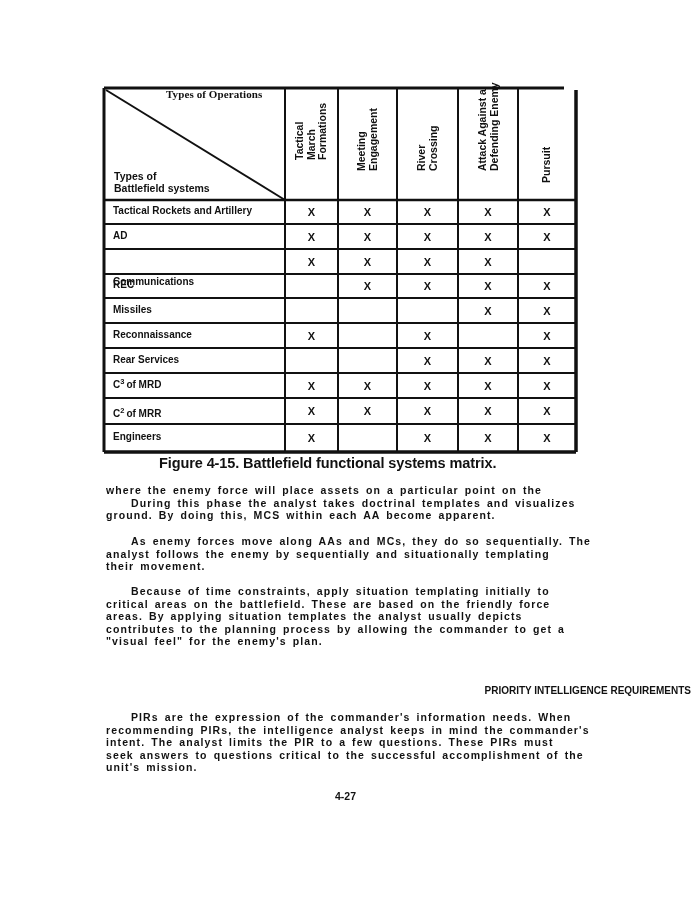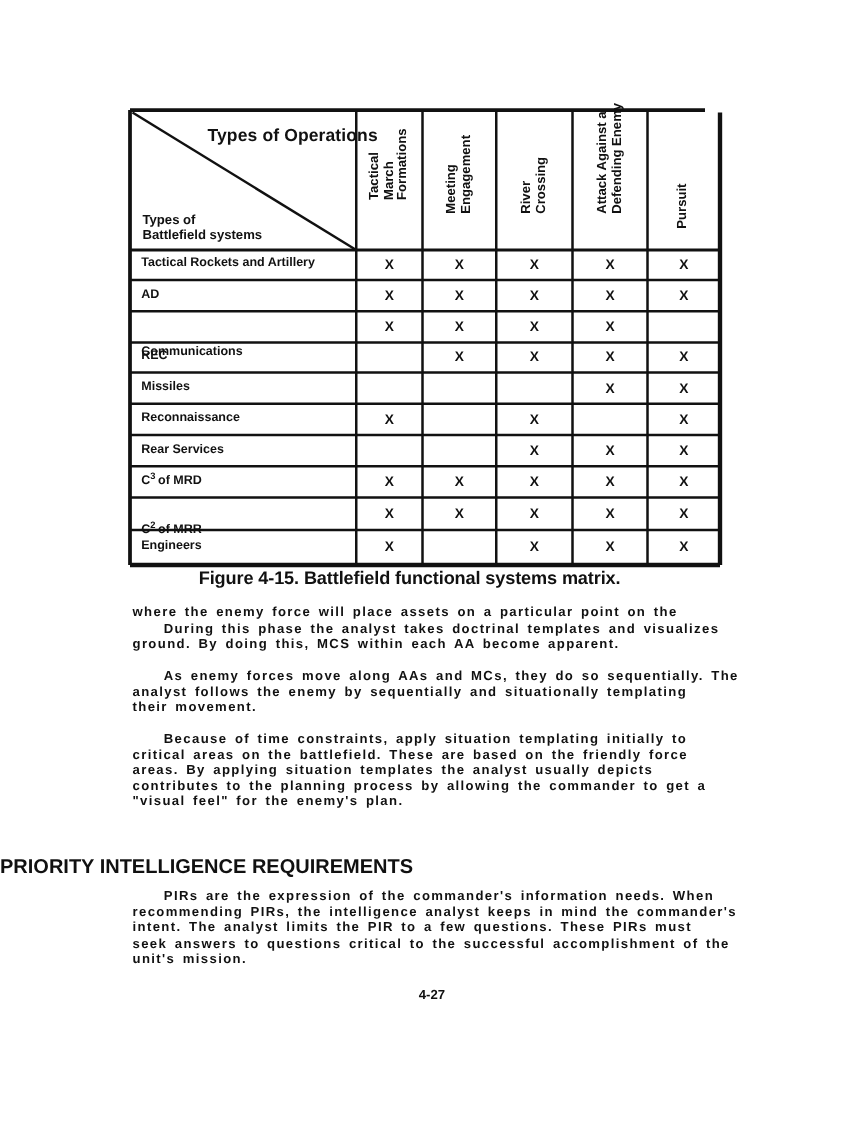--- a/index.html
+++ b/index.html
@@ -32,25 +32,26 @@
     }
     .matrix svg.grid {
       position: absolute;
       left: 0; top: 0;
       width: 472px; height: 364px;
       overflow: visible;
     }
     .hdr-ops {
       position: absolute;
       left: 62px;
-      top: 12px;
-      font-size: 14px;
+      top: 0;
+      font-size: 11px;
       font-weight: bold;
       letter-spacing: 0.1px;
       white-space: nowrap;
+      font-family: Liberation Serif, serif;
     }
     .hdr-sys {
       position: absolute;
       left: 10px;
       top: 82px;
       font-size: 10.5px;
       font-weight: bold;
       line-height: 12px;
       white-space: nowrap;
     }
@@ -116,22 +117,22 @@
       white-space: nowrap;
     }
     .para .ln.indent {
       padding-left: 25px;
     }
     .section-head {
       position: absolute;
       left: 0;
       width: 691px;
       top: 685px;
-      text-align: left;
-      font-size: 16px;
+      text-align: right;
+      font-size: 10px;
       font-weight: bold;
       letter-spacing: 0px;
     }
     .page-num {
       position: absolute;
       left: 0;
       width: 691px;
       top: 790px;
       text-align: center;
       font-size: 10.5px;
@@ -238,21 +239,21 @@
         <div class="row-label" style="top: 265.5px;"><span>Rear Services</span></div>
         <div class="mark" style="left: 313.5px; top: 266.5px;">X</div>
         <div class="mark" style="left: 374px; top: 266.5px;">X</div>
         <div class="mark" style="left: 433px; top: 266.5px;">X</div>
         <div class="row-label" style="top: 290.5px;"><span>C</span><sup>3</sup><span style="margin-left: 2px;">of MRD</span></div>
         <div class="mark" style="left: 197.5px; top: 291.5px;">X</div>
         <div class="mark" style="left: 253.5px; top: 291.5px;">X</div>
         <div class="mark" style="left: 313.5px; top: 291.5px;">X</div>
         <div class="mark" style="left: 374px; top: 291.5px;">X</div>
         <div class="mark" style="left: 433px; top: 291.5px;">X</div>
-        <div class="row-label" style="top: 330px;"><span>C</span><sup>2</sup><span style="margin-left: 2px;">of MRR</span></div>
+        <div class="row-label" style="top: 320px;"><span>C</span><sup>2</sup><span style="margin-left: 2px;">of MRR</span></div>
         <div class="mark" style="left: 197.5px; top: 317px;">X</div>
         <div class="mark" style="left: 253.5px; top: 317px;">X</div>
         <div class="mark" style="left: 313.5px; top: 317px;">X</div>
         <div class="mark" style="left: 374px; top: 317px;">X</div>
         <div class="mark" style="left: 433px; top: 317px;">X</div>
         <div class="row-label" style="top: 343px;"><span>Engineers</span></div>
         <div class="mark" style="left: 197.5px; top: 344px;">X</div>
         <div class="mark" style="left: 313.5px; top: 344px;">X</div>
         <div class="mark" style="left: 374px; top: 344px;">X</div>
         <div class="mark" style="left: 433px; top: 344px;">X</div>

